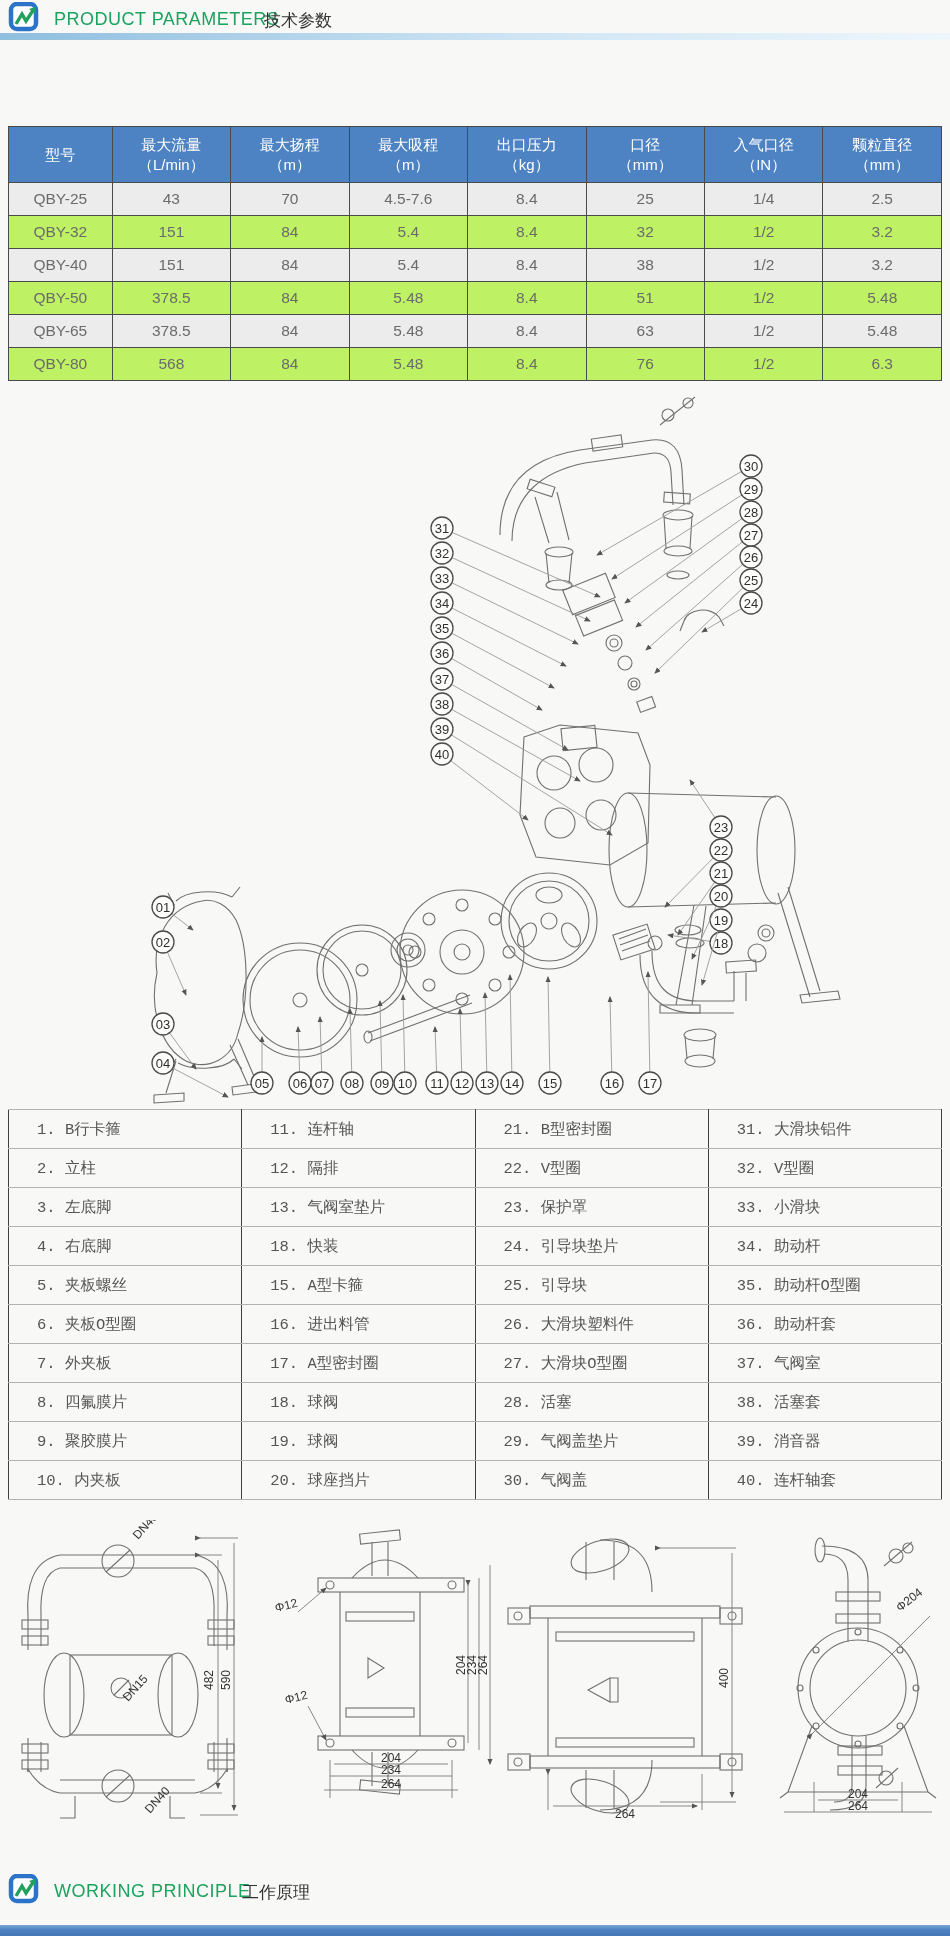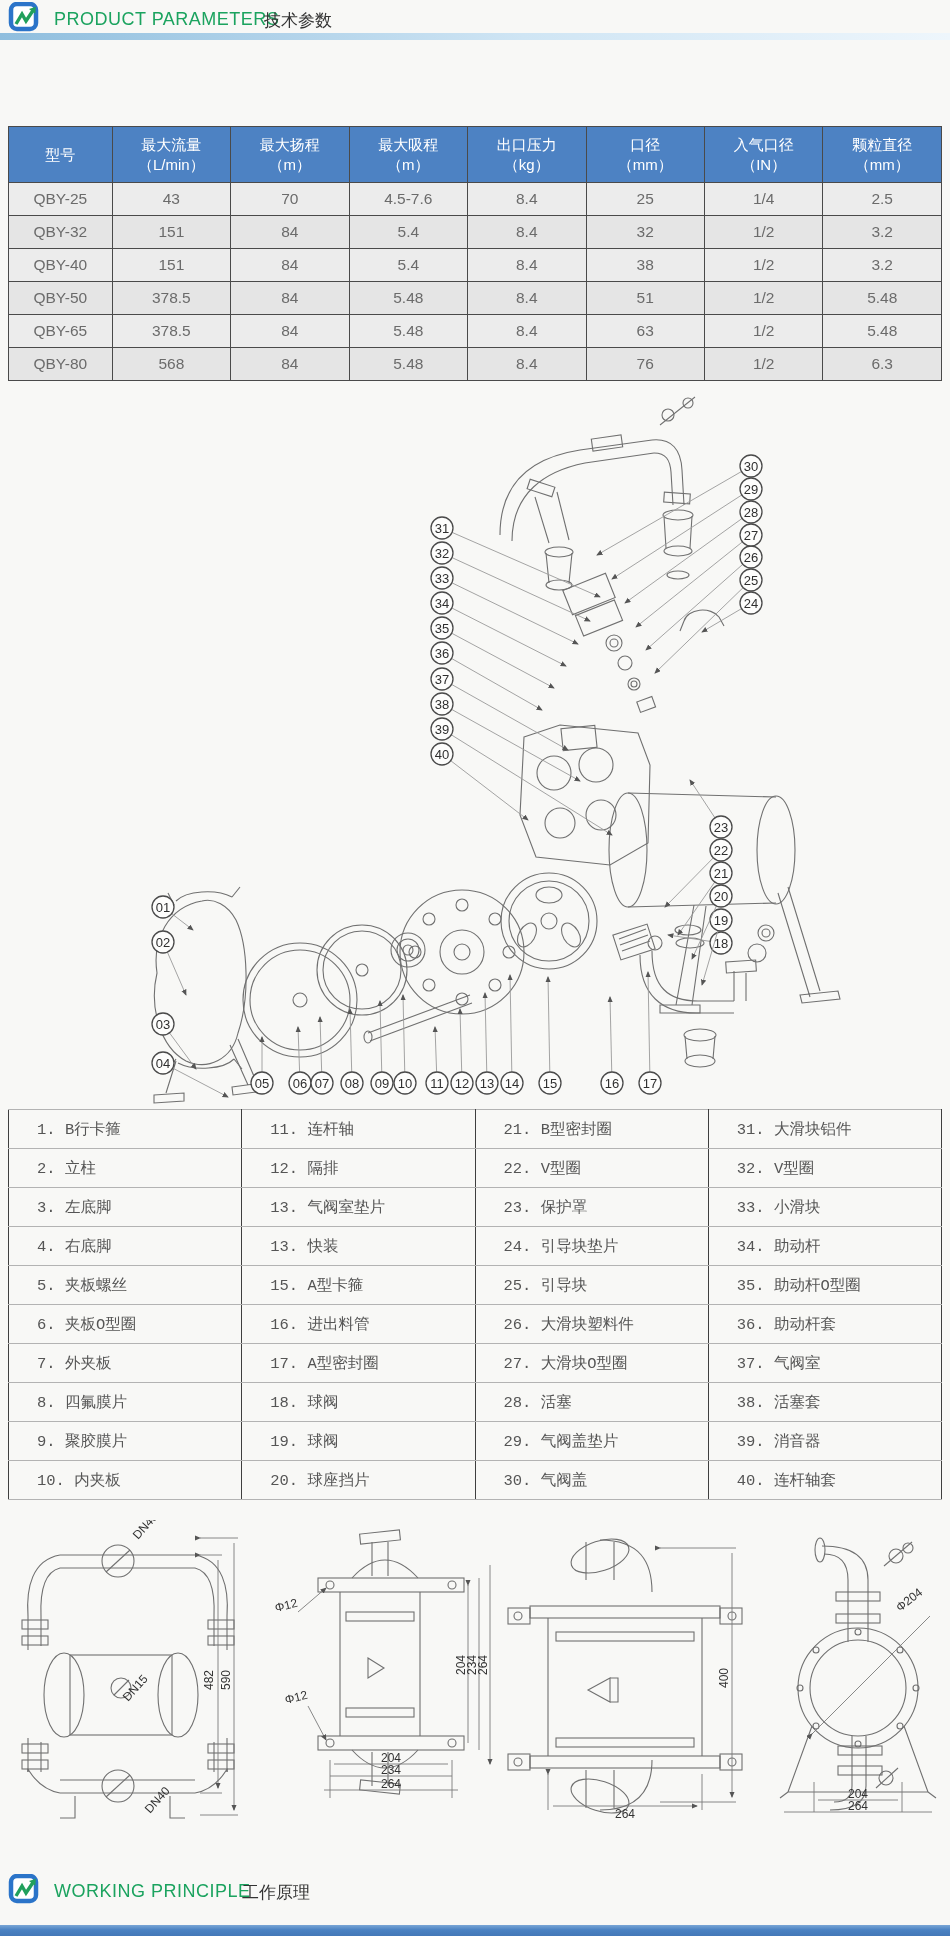--- a/index.html
+++ b/index.html
@@ -16,21 +16,21 @@
   #head2 .t-zh{left:242px;}
   .head-bar{position:absolute;left:0;top:33px;width:950px;height:7px;
             background:linear-gradient(to right,#8fbede,#cfe5f4 55%,#eef6fc);}
   .bottom-bar{position:absolute;left:0;top:1925px;width:950px;height:11px;
               background:linear-gradient(to bottom,#7aa6d6,#4b82c2 45%,#4478b8);}
   
   #specwrap{position:absolute;left:8px;top:85px;width:934px;height:250px;}
   table.spec{width:100%;height:100%;border-collapse:collapse;table-layout:fixed;margin-top:41px;}
   table.spec th,table.spec td{border:1px solid #4a4a4a;text-align:center;vertical-align:middle;padding:0;}
   table.spec th{background:#4d82c3;color:#fff;font-weight:normal;font-size:15px;height:55px;line-height:1.3;}
-  table.spec td{font-size:15.5px;color:#6b6b6b;height:32px;background:#e5e5e5;}
+  table.spec td{font-size:15.5px;color:#6b6b6b;height:32px;background:#bef264;}
   table.spec tr.alt td{background:#ececec;}
   
   #partswrap{position:absolute;left:8px;top:1109px;width:934px;height:377px;font-family:Liberation Mono, monospace;}
   table.parts{width:100%;height:100%;border-collapse:collapse;table-layout:fixed;border:1px solid #8a8a8a;}
   table.parts td{border-top:1px solid #b3b3b3;border-bottom:1px solid #b3b3b3;
                  border-left:1px solid #3f3f3f;border-right:1px solid #3f3f3f;
                  font-size:15.5px;color:#555;padding-left:28px;height:36px;}
   
   #exploded{position:absolute;left:0;top:345px;width:950px;height:768px;}
   #dims{position:absolute;left:0;top:1520px;width:950px;height:300px;}
@@ -486,21 +486,21 @@
             <td>32. V型圈</td>
           </tr>
     <tr>
             <td>3. 左底脚</td>
             <td>13. 气阀室垫片</td>
             <td>23. 保护罩</td>
             <td>33. 小滑块</td>
           </tr>
     <tr>
             <td>4. 右底脚</td>
-            <td>13. 快装</td>
+            <td>18. 快装</td>
             <td>24. 引导块垫片</td>
             <td>34. 助动杆</td>
           </tr>
     <tr>
             <td>5. 夹板螺丝</td>
             <td>15. A型卡箍</td>
             <td>25. 引导块</td>
             <td>35. 助动杆O型圈</td>
           </tr>
     <tr>

